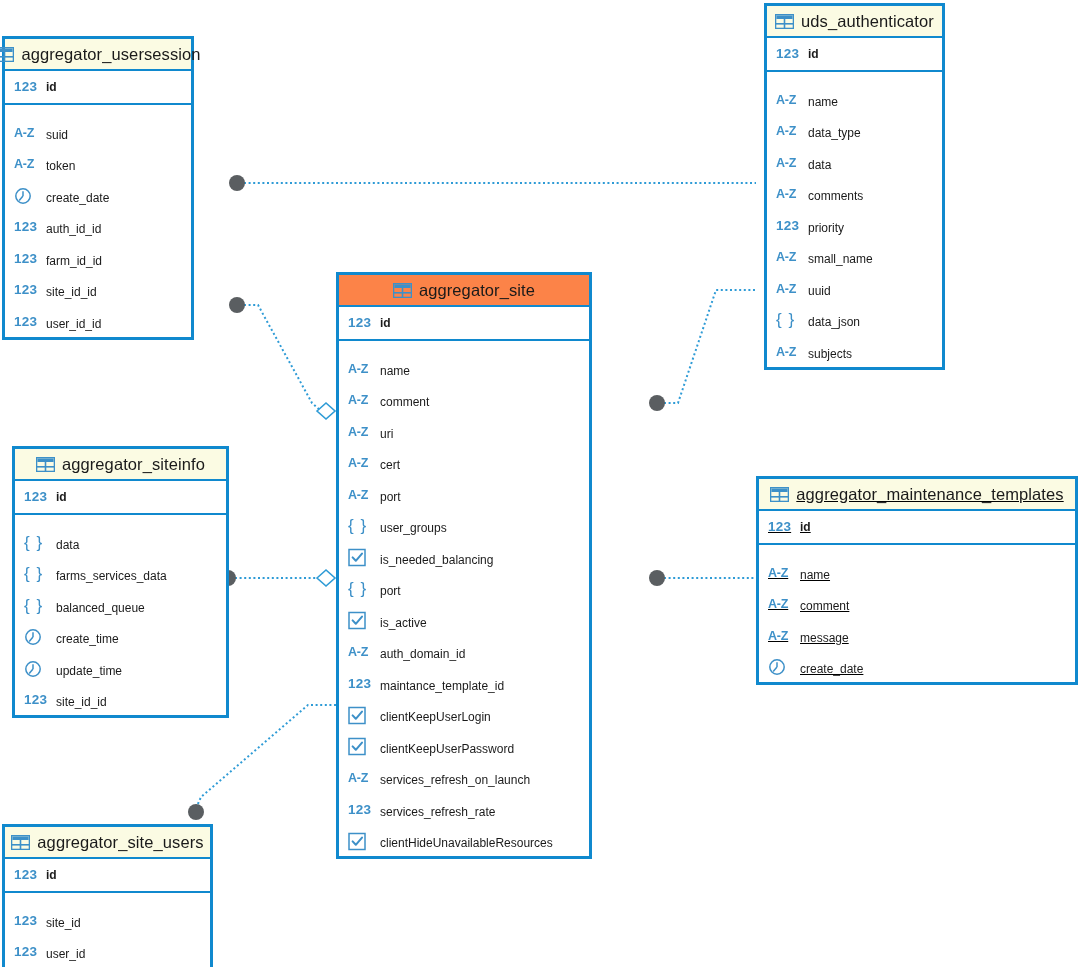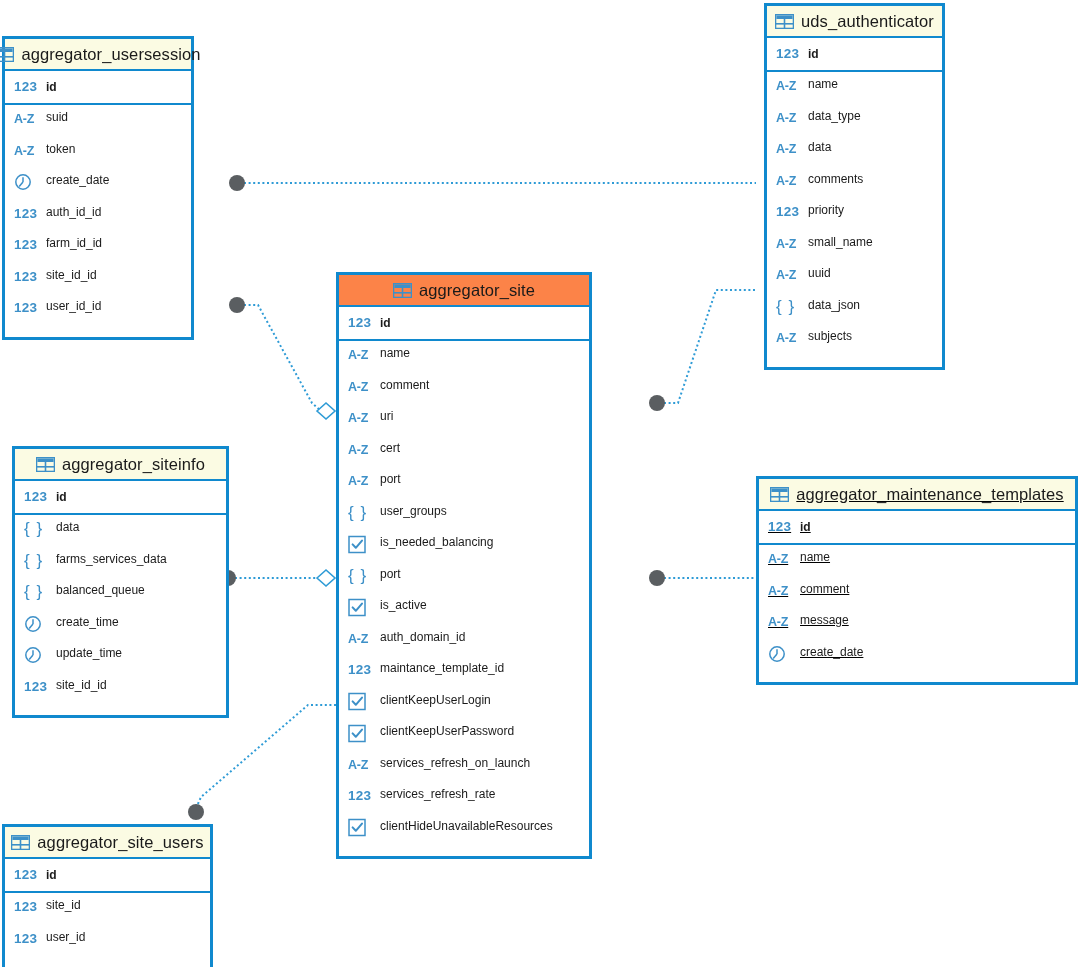--- a/index.html
+++ b/index.html
@@ -19,21 +19,21 @@
          font-size:16.5px;color:#1a1a1a;}
   .thead.accent{background:#FC8348;border-bottom:2px solid #1089CE;}
 
   .tname{margin-left:7px;letter-spacing:.1px;}
 
   .pkrow{display:flex;align-items:center;height:34px;box-sizing:border-box;
          border-bottom:2px solid #1089CE;padding-left:9px;}
   .pkrow .fname{font-weight:bold;}
 
   .cols{padding:5px 0 6px 9px;}
-  .crow{display:flex;align-items:flex-start;height:31.5px;}
+  .crow{display:flex;align-items:flex-end;height:31.5px;}
 
   .fname{font-size:12px;color:#1a1a1a;margin-left:7px;white-space:nowrap;}
 
   
   .ti{width:25px;height:18px;flex:none;display:flex;align-items:center;
       justify-content:flex-start;color:#3D90C8;}
   .ti-num{font-size:13.5px;font-weight:600;letter-spacing:.2px;line-height:18px;}
   .ti-az{font-size:12.5px;font-weight:700;letter-spacing:-.2px;line-height:18px;}
   .ti-brace{font-size:17px;font-weight:400;line-height:18px;letter-spacing:1px;}
   .ti svg{display:block;}

